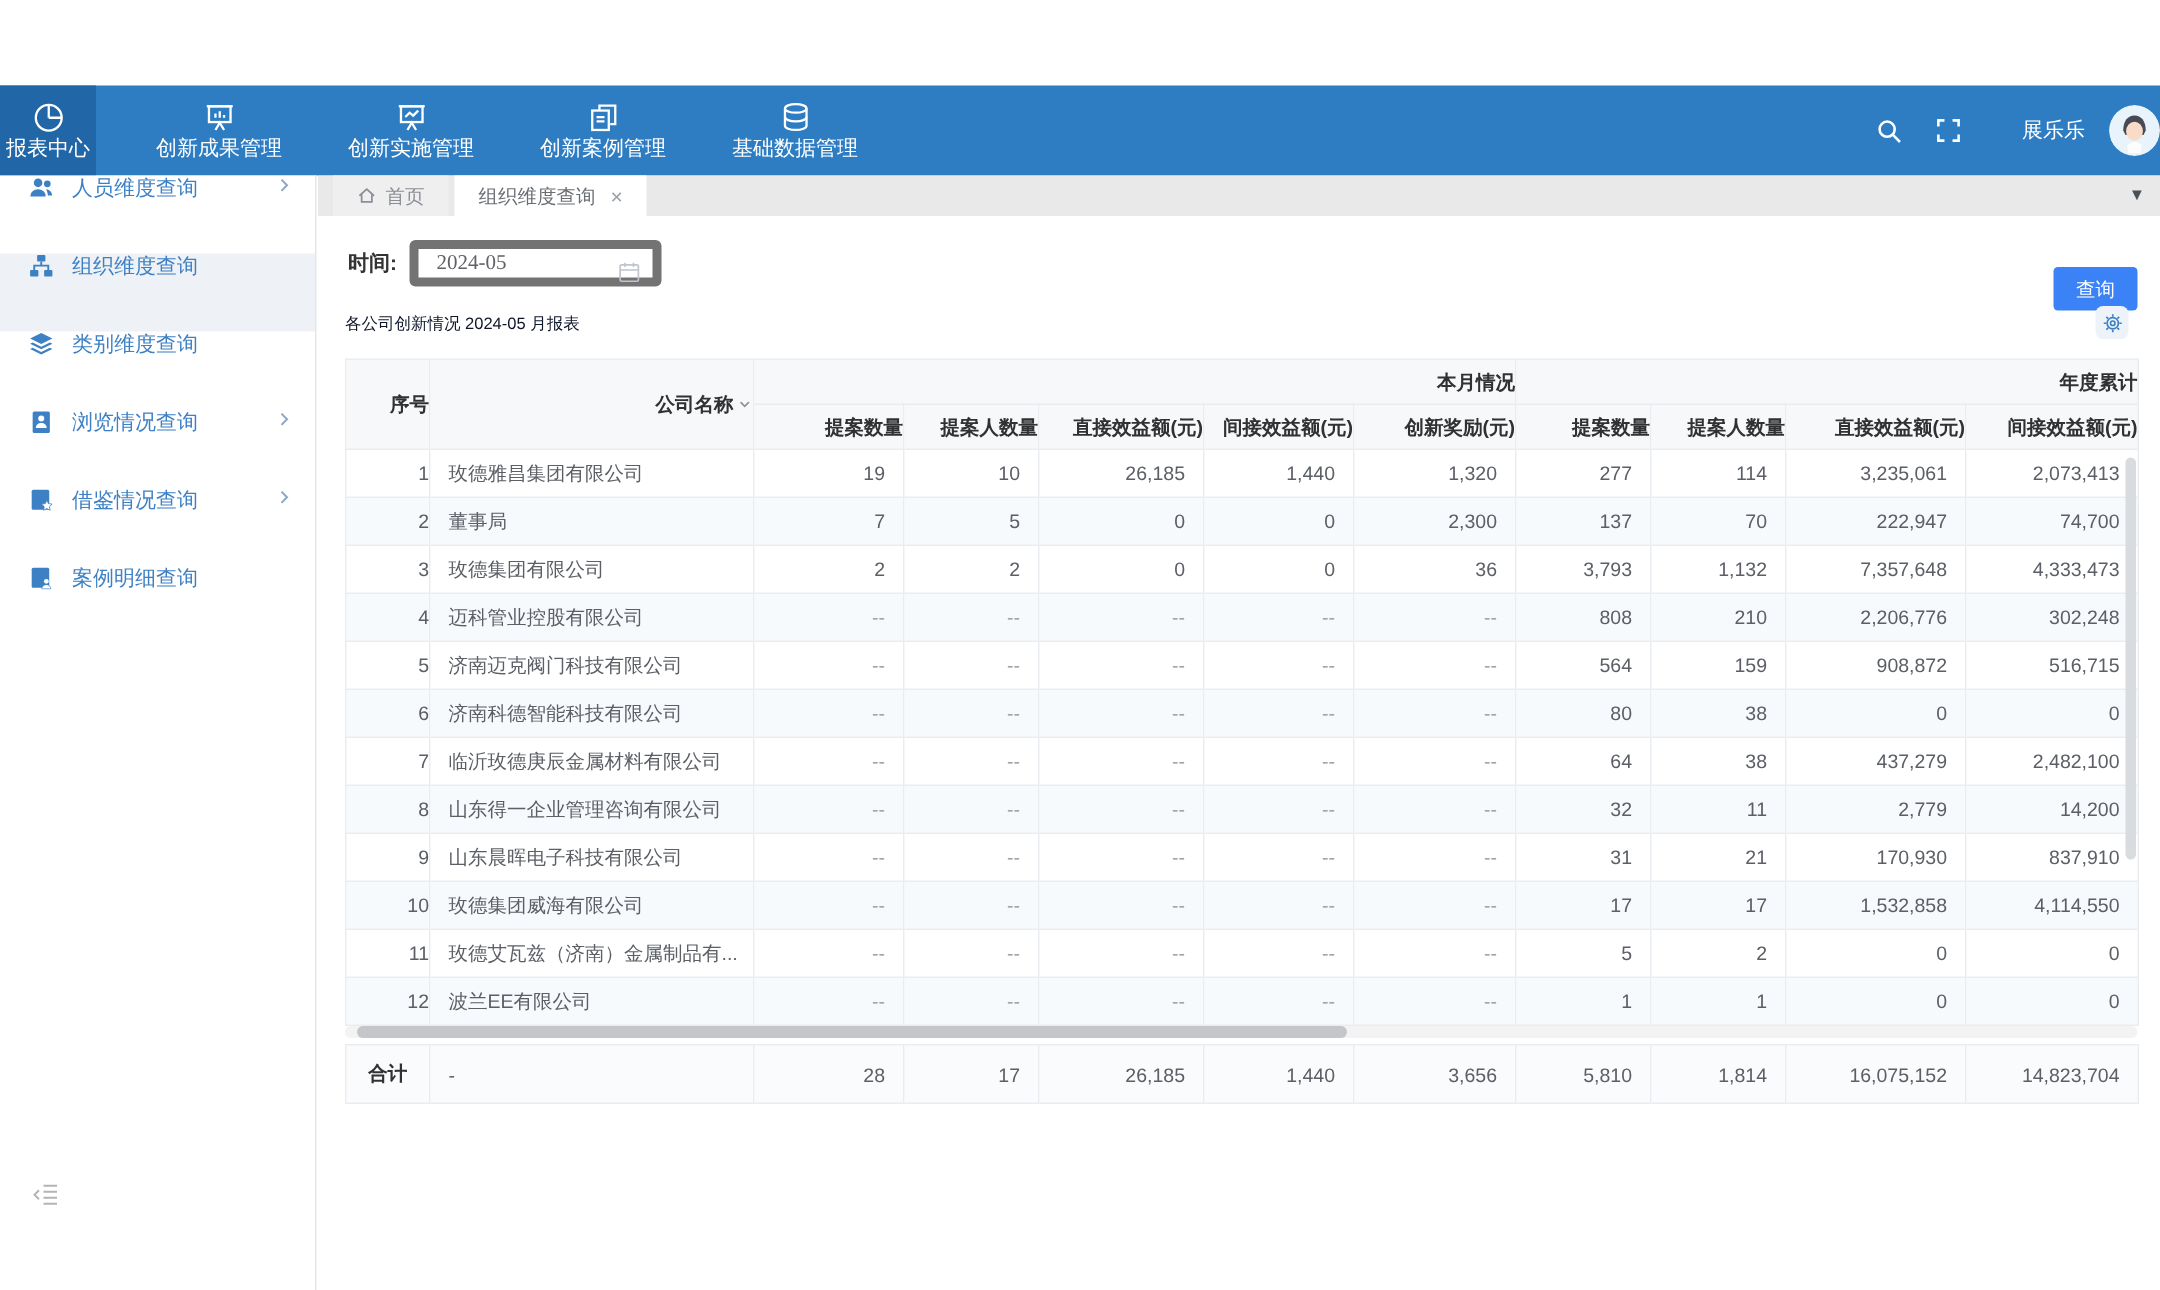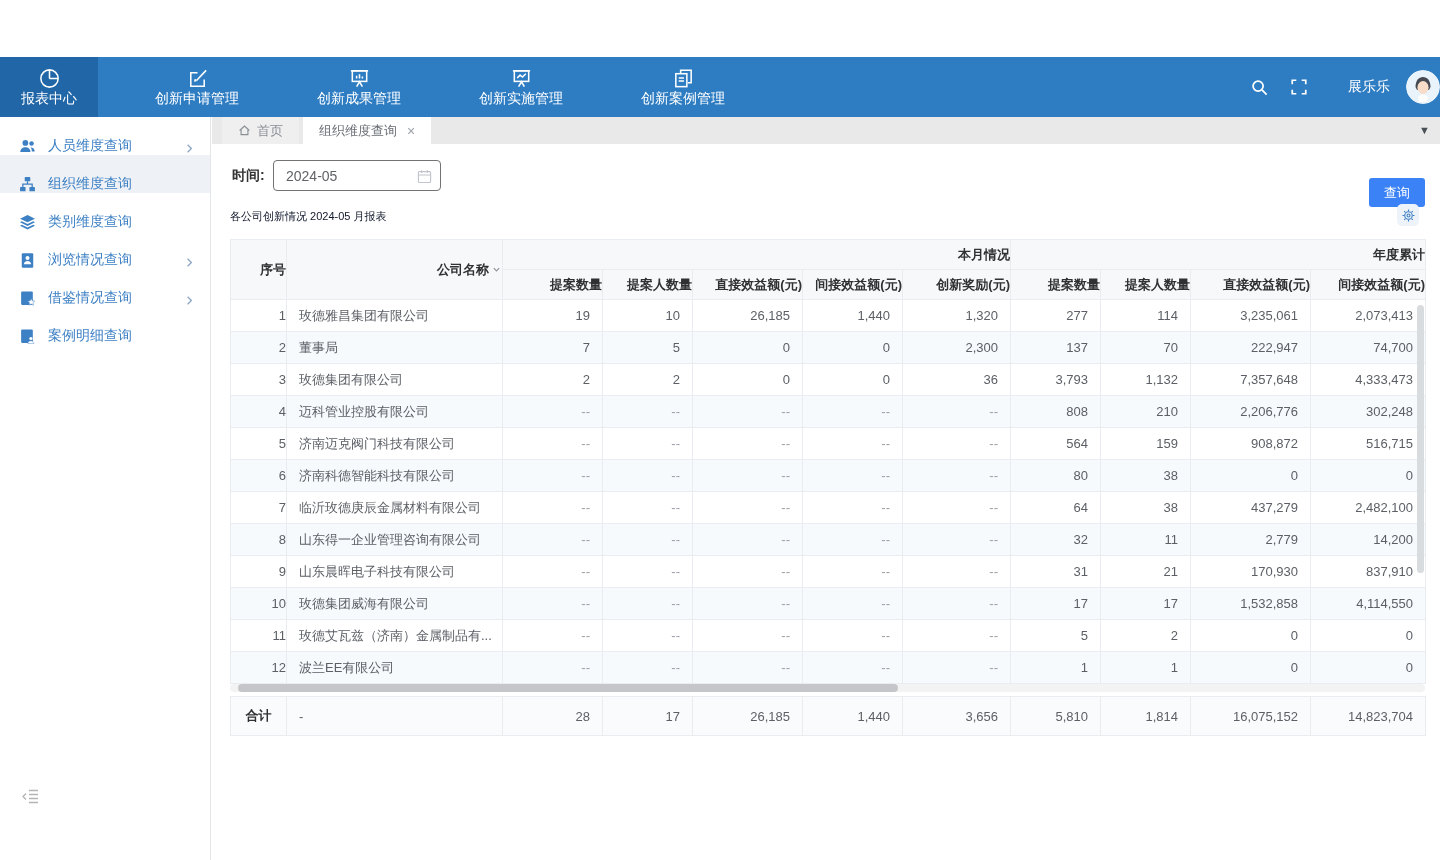--- a/index.html
+++ b/index.html
@@ -7,21 +7,21 @@
     font-family:"Liberation Sans","DejaVu Sans",sans-serif; }
   .page { position:relative; width:1440px; height:860px; background:#fff; }
 
   
   .topbar { position:absolute; top:57px; left:0; width:1440px; height:60px;
     background:#2e7dc3; display:flex; align-items:stretch; }
   .logo { width:211px; display:flex; align-items:center; justify-content:center;
     color:#fff; font-size:21px; font-weight:bold; letter-spacing:2px; }
   .topnav { display:flex; gap:36px; }
   .nav-item { display:flex; flex-direction:column; align-items:center; justify-content:center;
-    padding:0 21px; color:#fff; cursor:pointer; gap:0; }
+    padding:0 4px; color:#fff; cursor:pointer; gap:0; }
   .nav-item.active { background:#2167a8; }
   .nav-icon svg { width:23px; height:23px; display:block; }
   .nav-label { font-size:14px; white-space:nowrap; }
   .topbar-right { margin-left:auto; display:flex; align-items:center; }
   .tb-icon { width:18px; height:18px; margin-left:22px; cursor:pointer; }
   .tb-icon svg { width:100%; height:100%; display:block; }
   .username { color:#fff; font-size:14px; margin-left:40px; }
   .avatar { width:34px; height:34px; border-radius:50%; margin-left:16px; overflow:hidden; cursor:pointer; }
   .avatar svg { display:block; }
 
@@ -31,37 +31,37 @@
   .tab { display:flex; align-items:center; gap:6px; padding:0 16px; font-size:13px;
     color:#8a8f96; cursor:pointer; margin-left:10px; background:#efefef; }
   .tab.active { background:#fff; color:#6a6f76; margin-left:4px; }
   .tab .home-ic svg { width:13px; height:13px; display:block; }
   .tab .close-x { color:#9aa0a6; font-size:14px; line-height:1; margin-left:4px; cursor:pointer; }
   .tab-caret { position:absolute; right:10px; top:7px; font-size:11px; color:#4a5056; cursor:pointer; }
 
   
   .sidebar { position:absolute; top:117px; left:0; width:211px; bottom:0;
     background:#fff; border-right:1px solid #e4e7ea; }
-  .side-item { height:38px; display:flex; align-items:flex-end; padding:0 14px 0 19px;
+  .side-item { height:52px; display:flex; align-items:flex-start; padding:0 14px 0 19px;
     cursor:pointer; color:#3e80c4; font-size:14px; }
   .side-item.active { background:#eef1f5; }
   .side-icon { width:17px; height:17px; margin-right:12px; flex:none; }
   .side-icon svg { width:100%; height:100%; display:block; }
   .side-label { flex:1; white-space:nowrap; }
   .side-chevron { width:13px; height:13px; flex:none; }
   .side-chevron svg { width:100%; height:100%; display:block; }
   .collapse-btn { position:absolute; left:21px; bottom:56px; width:18px; height:15px; cursor:pointer; }
   .collapse-btn svg { width:100%; height:100%; display:block; }
 
   
   .main { position:absolute; left:212px; top:144px; right:0; bottom:0; background:#fff; overflow:hidden; }
   .query-row { position:relative; margin:16px 15px 0 18px; height:31px; }
   .time-label { position:absolute; left:2px; top:7px; font-size:14px; font-weight:bold; color:#333; }
   .date-input { position:absolute; left:43px; top:0; width:168px; height:31px;
-    border:1px solid #737373; border-radius:4px; background:#fff; }
+    border:6px solid #737373; border-radius:4px; background:#fff;font-family:Liberation Serif, serif; }
   .date-input input { position:absolute; inset:0; border:none; outline:none; background:transparent;
     padding:0 30px 0 12px; font-size:14px; color:#606266; font-family:inherit; width:100%; height:100%; }
   .date-input .cal-ic { position:absolute; right:8px; top:8px; width:15px; height:15px; }
   .date-input .cal-ic svg { width:100%; height:100%; display:block; }
   .query-btn { position:absolute; right:0; top:18px; width:56px; height:29px; background:#3b82f6;
     color:#fff; font-size:13px; border:none; border-radius:3px; cursor:pointer; font-family:inherit; }
 
   .title-row { position:relative; margin:15px 15px 0 18px; height:21px; }
   .report-title { font-size:11px; font-weight:normal; color:#0f172a; }
   .gear-btn { position:absolute; right:6px; top:-2px; width:22px; height:22px; border-radius:5px;
@@ -100,30 +100,20 @@
   <header class="topbar">
     <nav class="topnav">
       <div class="nav-item active">
         <span class="nav-icon">
           <svg viewBox="0 0 24 24" fill="none" stroke="#fff" stroke-width="1.6">
               <circle cx="12" cy="12" r="9"></circle>
               <path d="M12 12V3M12 12h9"></path>
             </svg>
         </span>
         <span class="nav-label">报表中心</span>
-      </div>
-      <div class="nav-item">
-        <span class="nav-icon">
-          <svg viewBox="0 0 24 24" fill="none" stroke="#fff" stroke-width="1.6">
-              <path d="M19 13v7H5V6h7"></path>
-              <path d="M11 14L21 3.5"></path>
-              <path d="M11 14l-1.6.4.4-1.6"></path>
-            </svg>
-        </span>
-        <span class="nav-label">创新申请管理</span>
       </div>
       <div class="nav-item">
         <span class="nav-icon">
           <svg viewBox="0 0 24 24" fill="none" stroke="#fff" stroke-width="1.6">
               <path d="M3 4h18"></path>
               <rect x="4.5" y="4" width="15" height="11"></rect>
               <path d="M9 12V9M12 12V7.5M15 12v-2"></path>
               <path d="M9 20.5l3-5 3 5"></path>
             </svg>
         </span>
@@ -142,20 +132,30 @@
       </div>
       <div class="nav-item">
         <span class="nav-icon">
           <svg viewBox="0 0 24 24" fill="none" stroke="#fff" stroke-width="1.6">
               <path d="M9 7V3.5h11v13h-3.5"></path>
               <rect x="4" y="7" width="11.5" height="13.5"></rect>
               <path d="M7 11.5h5.5M7 14.5h5.5"></path>
             </svg>
         </span>
         <span class="nav-label">创新案例管理</span>
+      </div>
+      <div class="nav-item">
+        <span class="nav-icon">
+          <svg viewBox="0 0 24 24" fill="none" stroke="#fff" stroke-width="1.6">
+              <ellipse cx="12" cy="5.5" rx="7.5" ry="3"></ellipse>
+              <path d="M4.5 5.5v6c0 1.66 3.36 3 7.5 3s7.5-1.34 7.5-3v-6"></path>
+              <path d="M4.5 11.5v6c0 1.66 3.36 3 7.5 3s7.5-1.34 7.5-3v-6"></path>
+            </svg>
+        </span>
+        <span class="nav-label">基础数据管理</span>
       </div>
     </nav>
     <div class="topbar-right">
       <span class="tb-icon">
         <svg viewBox="0 0 20 20" fill="none" stroke="#fff" stroke-width="1.9">
             <circle cx="9" cy="9" r="5.6"></circle>
             <path d="M13.3 13.3L18.5 18.5"></path>
           </svg>
       </span>
       <span class="tb-icon">

